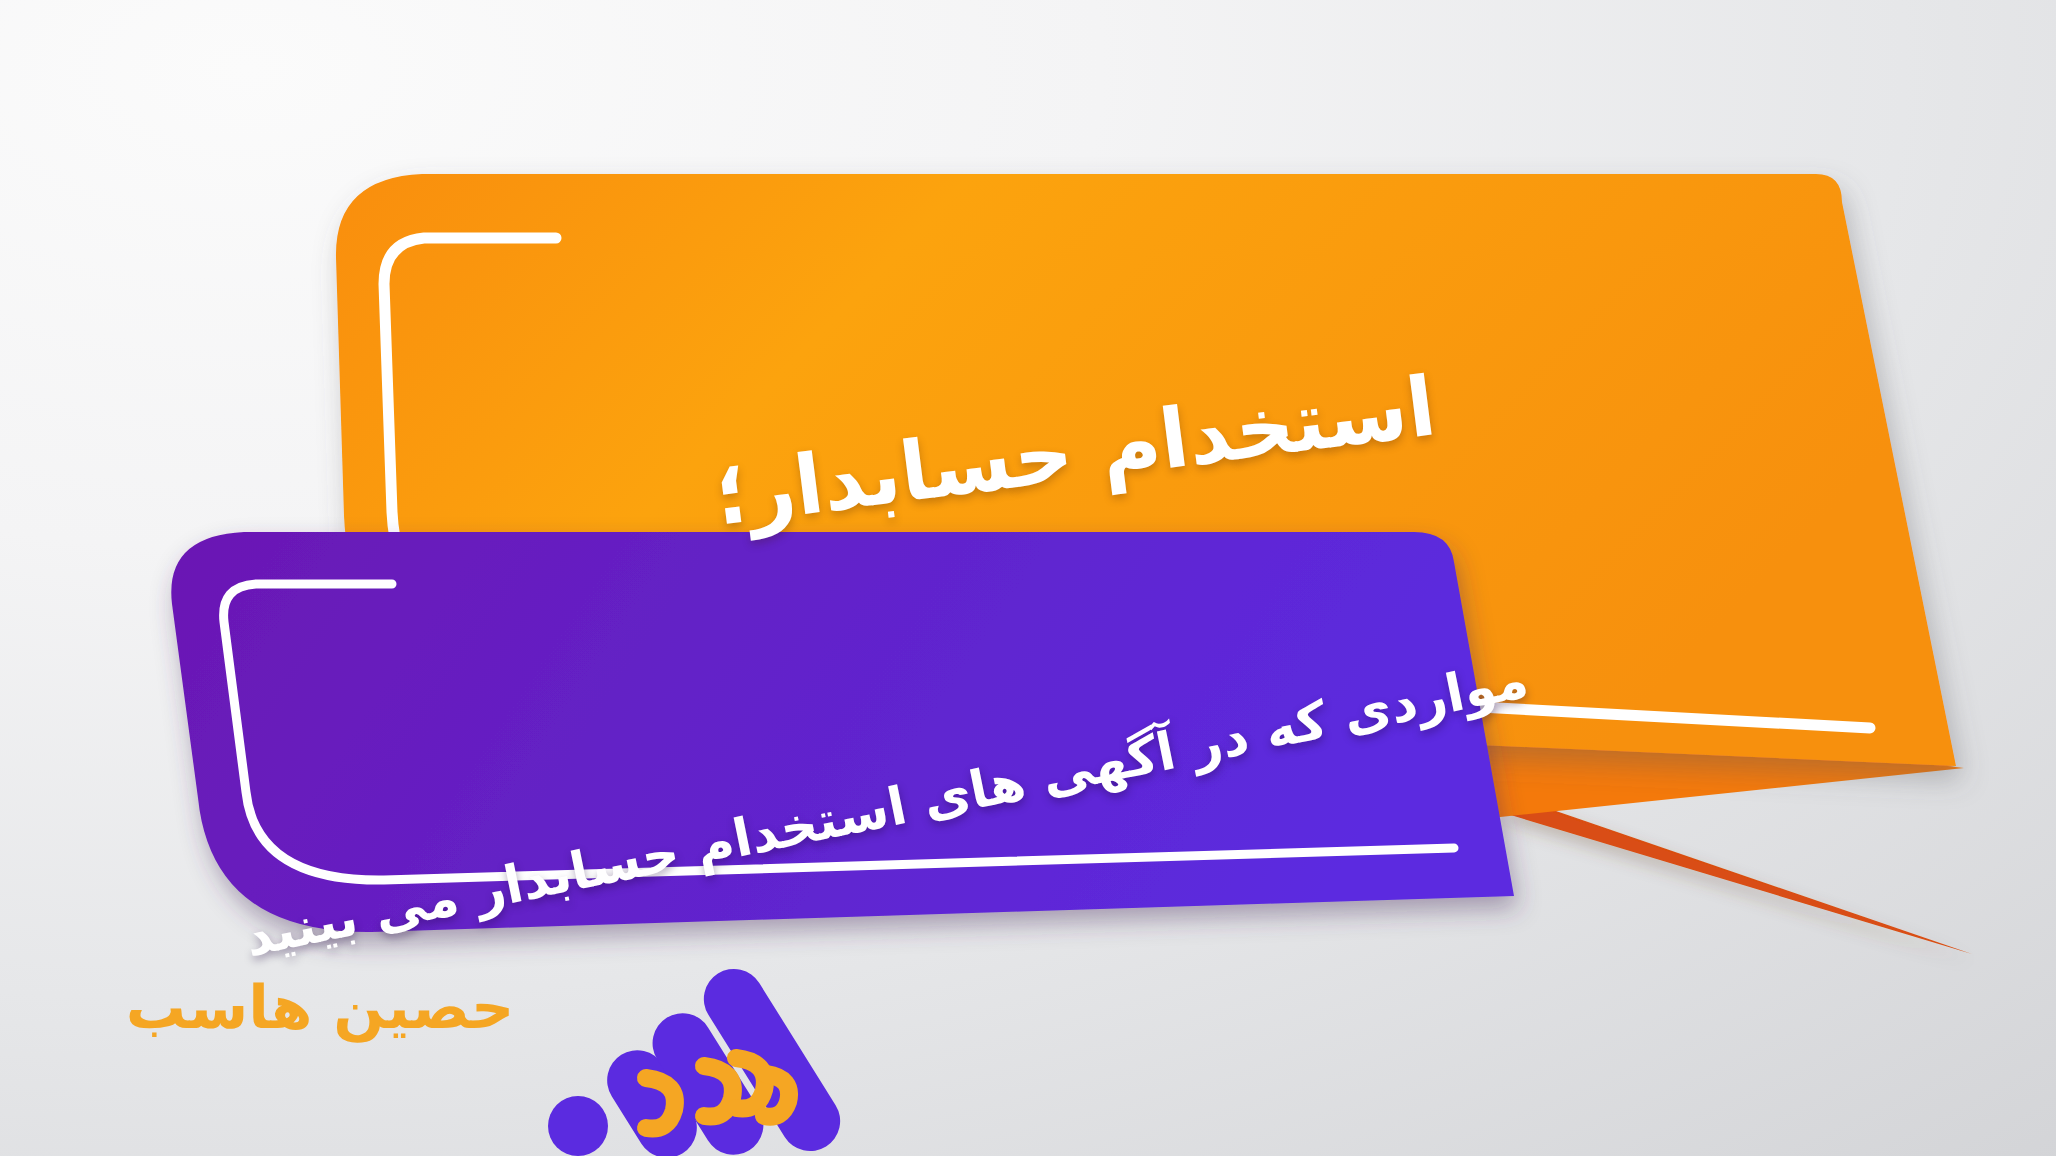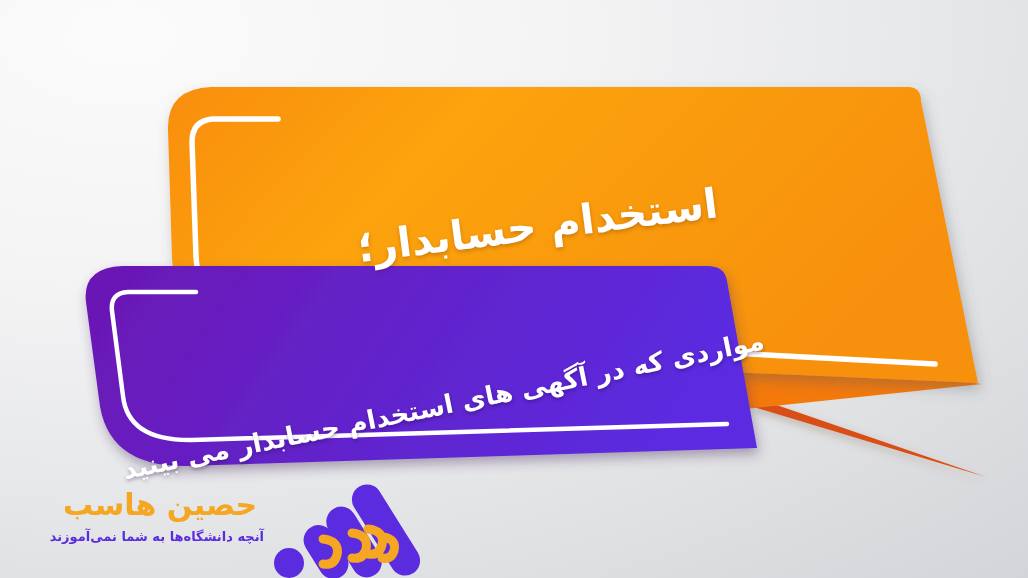--- a/index.html
+++ b/index.html
@@ -178,21 +178,20 @@
   </svg>
 
   <div class="txt" id="title-text">استخدام حسابدار؛</div>
 
   <div class="txt" id="subtitle-text">مواردی که در آگهی های استخدام حسابدار می بینید</div>
 
   <div id="logo">
 
     <div id="logo-wordmark">حصین هاسب</div>
 
-    <div id="logo-tagline">آنچه دانشگاه‌ها به شما نمی‌آموزند</div>
 
     <svg id="logo-mark" viewBox="0 0 190 110">
       <g>
 
         <circle cx="22" cy="86" r="15" fill="#5B2BE0"></circle>
 
         <rect x="44" y="46" width="30" height="58" rx="15" fill="#5B2BE0" transform="rotate(-32 59 75)"></rect>
         <rect x="72" y="26" width="30" height="78" rx="15" fill="#5B2BE0" transform="rotate(-32 87 65)"></rect>
         <rect x="104" y="2" width="30" height="102" rx="15" fill="#5B2BE0" transform="rotate(-32 119 53)"></rect>
       </g>

